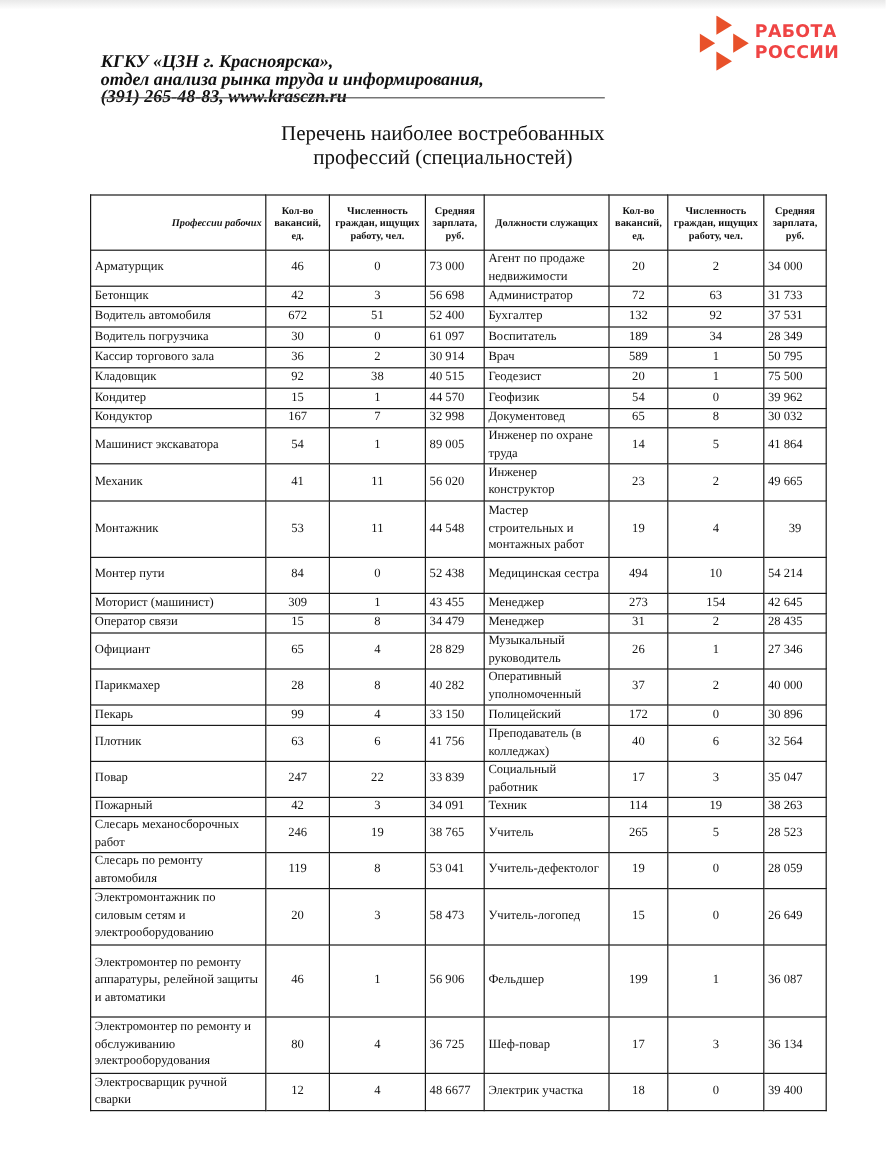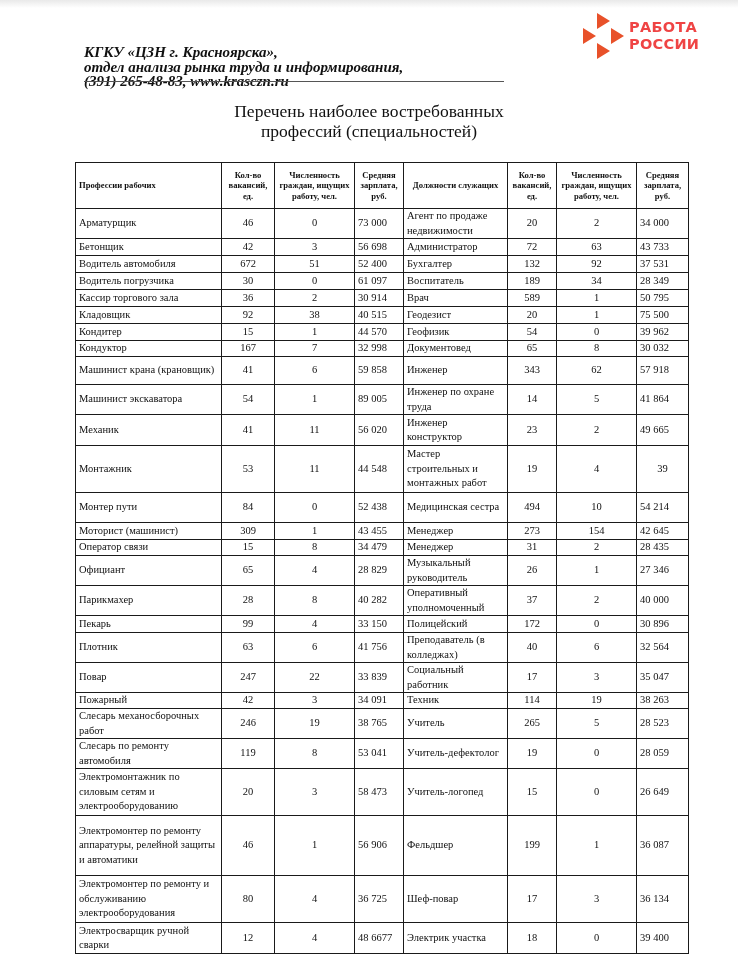--- a/index.html
+++ b/index.html
@@ -17,21 +17,21 @@
   .logo-text { position: absolute; left: 46px; top: 6px; color: #ef4444;
                font-family: "DejaVu Sans", sans-serif; font-weight: bold; font-size: 14.5px;
                line-height: 17px; letter-spacing: 0.3px; }
   .title { position: absolute; left: 0; width: 738px; top: 101px; text-align: center;
            font-weight: normal; font-size: 17.5px; line-height: 20px; }
   table.jobs { position: absolute; left: 75px; top: 162px; border-collapse: collapse;
                table-layout: fixed; font-size: 10.5px; }
   table.jobs td, table.jobs th { border: 1.3px solid #1a1a1a; padding: 0 3px;
                line-height: 14.5px; vertical-align: middle; }
   table.jobs th { font-weight: bold; font-size: 8.6px; line-height: 10.5px; text-align: center; }
-  table.jobs th.left { text-align: left; }
+  table.jobs th.left { text-align: right; font-style: italic; }
   table.jobs td.name { text-align: left; }
   table.jobs td.num { text-align: center; }
   table.jobs td.sal { text-align: left; padding-right: 4px; }
   table.jobs td.sal-c { text-align: center; }
 </style>
 </head>
 <body>
 
 <div class="topshade"></div>
 
@@ -95,21 +95,21 @@
         <td class="sal">34 000</td>
       </tr>
       <tr style="height: 17px;">
         <td class="name">Бетонщик</td>
         <td class="num">42</td>
         <td class="num">3</td>
         <td class="sal">56 698</td>
         <td class="name">Администратор</td>
         <td class="num">72</td>
         <td class="num">63</td>
-        <td class="sal">43 733</td>
+        <td class="sal">31 733</td>
       </tr>
       <tr style="height: 17px;">
         <td class="name">Водитель автомобиля</td>
         <td class="num">672</td>
         <td class="num">51</td>
         <td class="sal">52 400</td>
         <td class="name">Бухгалтер</td>
         <td class="num">132</td>
         <td class="num">92</td>
         <td class="sal">37 531</td>
@@ -157,30 +157,20 @@
       <tr style="height: 16px;">
         <td class="name">Кондуктор</td>
         <td class="num">167</td>
         <td class="num">7</td>
         <td class="sal">32 998</td>
         <td class="name">Документовед</td>
         <td class="num">65</td>
         <td class="num">8</td>
         <td class="sal">30 032</td>
       </tr>
-      <tr style="height: 28px;">
-        <td class="name">Машинист крана (крановщик)</td>
-        <td class="num">41</td>
-        <td class="num">6</td>
-        <td class="sal">59 858</td>
-        <td class="name">Инженер</td>
-        <td class="num">343</td>
-        <td class="num">62</td>
-        <td class="sal">57 918</td>
-      </tr>
       <tr style="height: 29px;">
         <td class="name">Машинист экскаватора</td>
         <td class="num">54</td>
         <td class="num">1</td>
         <td class="sal">89 005</td>
         <td class="name">Инженер по охране труда</td>
         <td class="num">14</td>
         <td class="num">5</td>
         <td class="sal">41 864</td>
       </tr>

